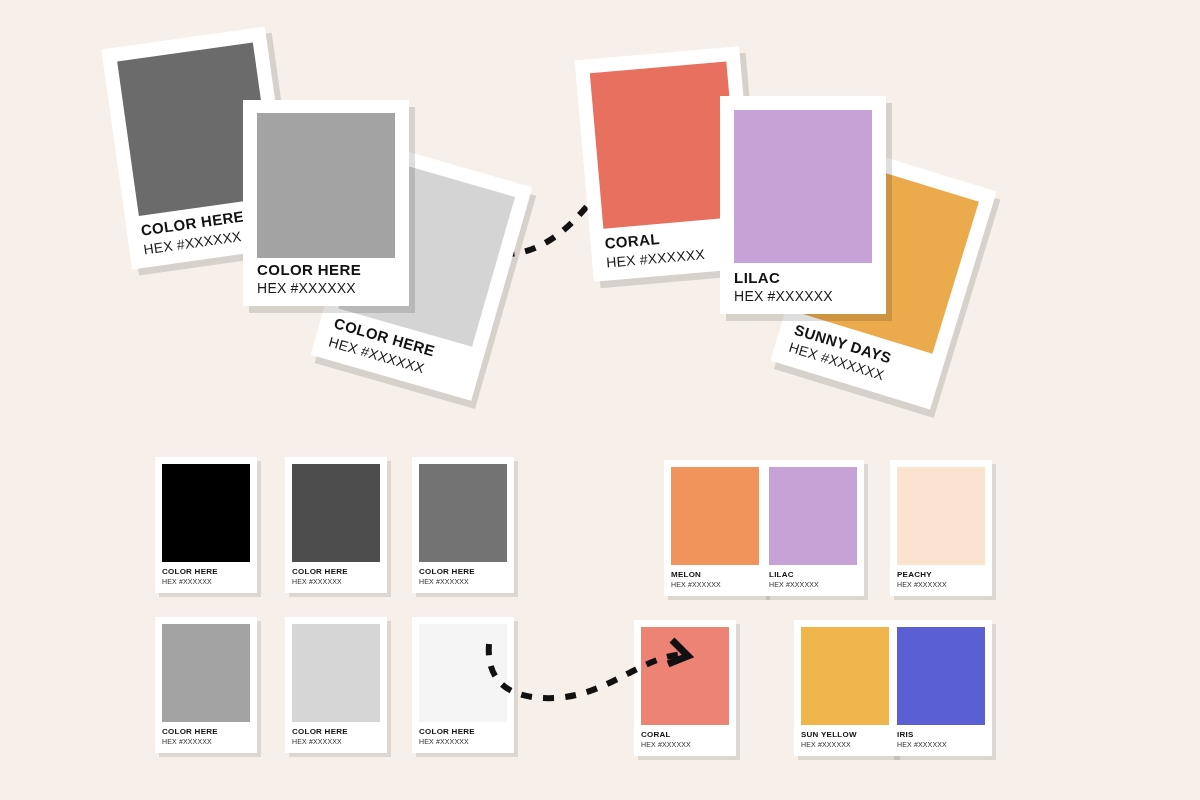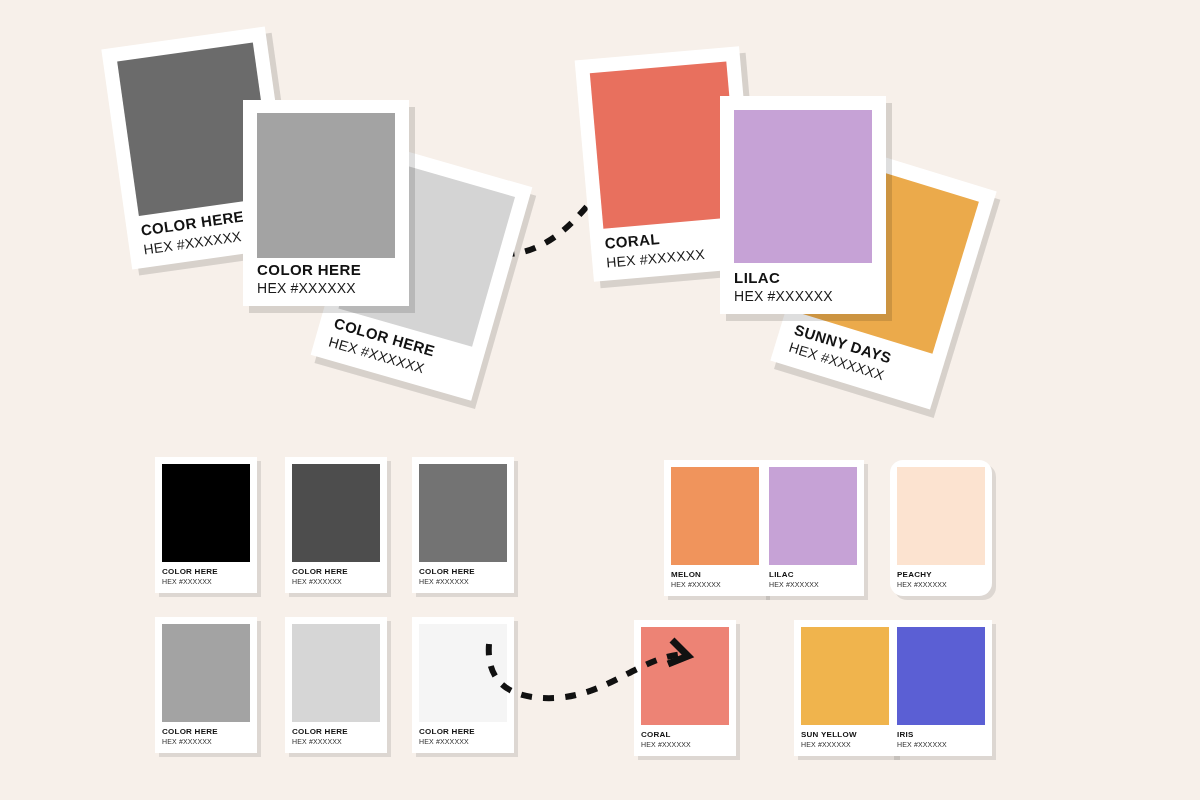--- a/index.html
+++ b/index.html
@@ -168,21 +168,21 @@
           <div class="hex">HEX #XXXXXX</div>
         </div>
       </div>
       <div class="chip" style="left: 762px; top: 460px;">
         <div class="swatch" style="background: rgb(198, 162, 214);"></div>
         <div class="meta">
           <div class="name">LILAC</div>
           <div class="hex">HEX #XXXXXX</div>
         </div>
       </div>
-      <div class="chip" style="left: 890px; top: 460px; border-radius: 13px;">
+      <div class="chip" style="left: 890px; top: 460px;">
         <div class="swatch" style="background: rgb(252, 227, 208);"></div>
         <div class="meta">
           <div class="name">PEACHY</div>
           <div class="hex">HEX #XXXXXX</div>
         </div>
       </div>
       <div class="chip" style="left: 155px; top: 617px;">
         <div class="swatch" style="background: rgb(163, 163, 163);"></div>
         <div class="meta">
           <div class="name">COLOR HERE</div>

